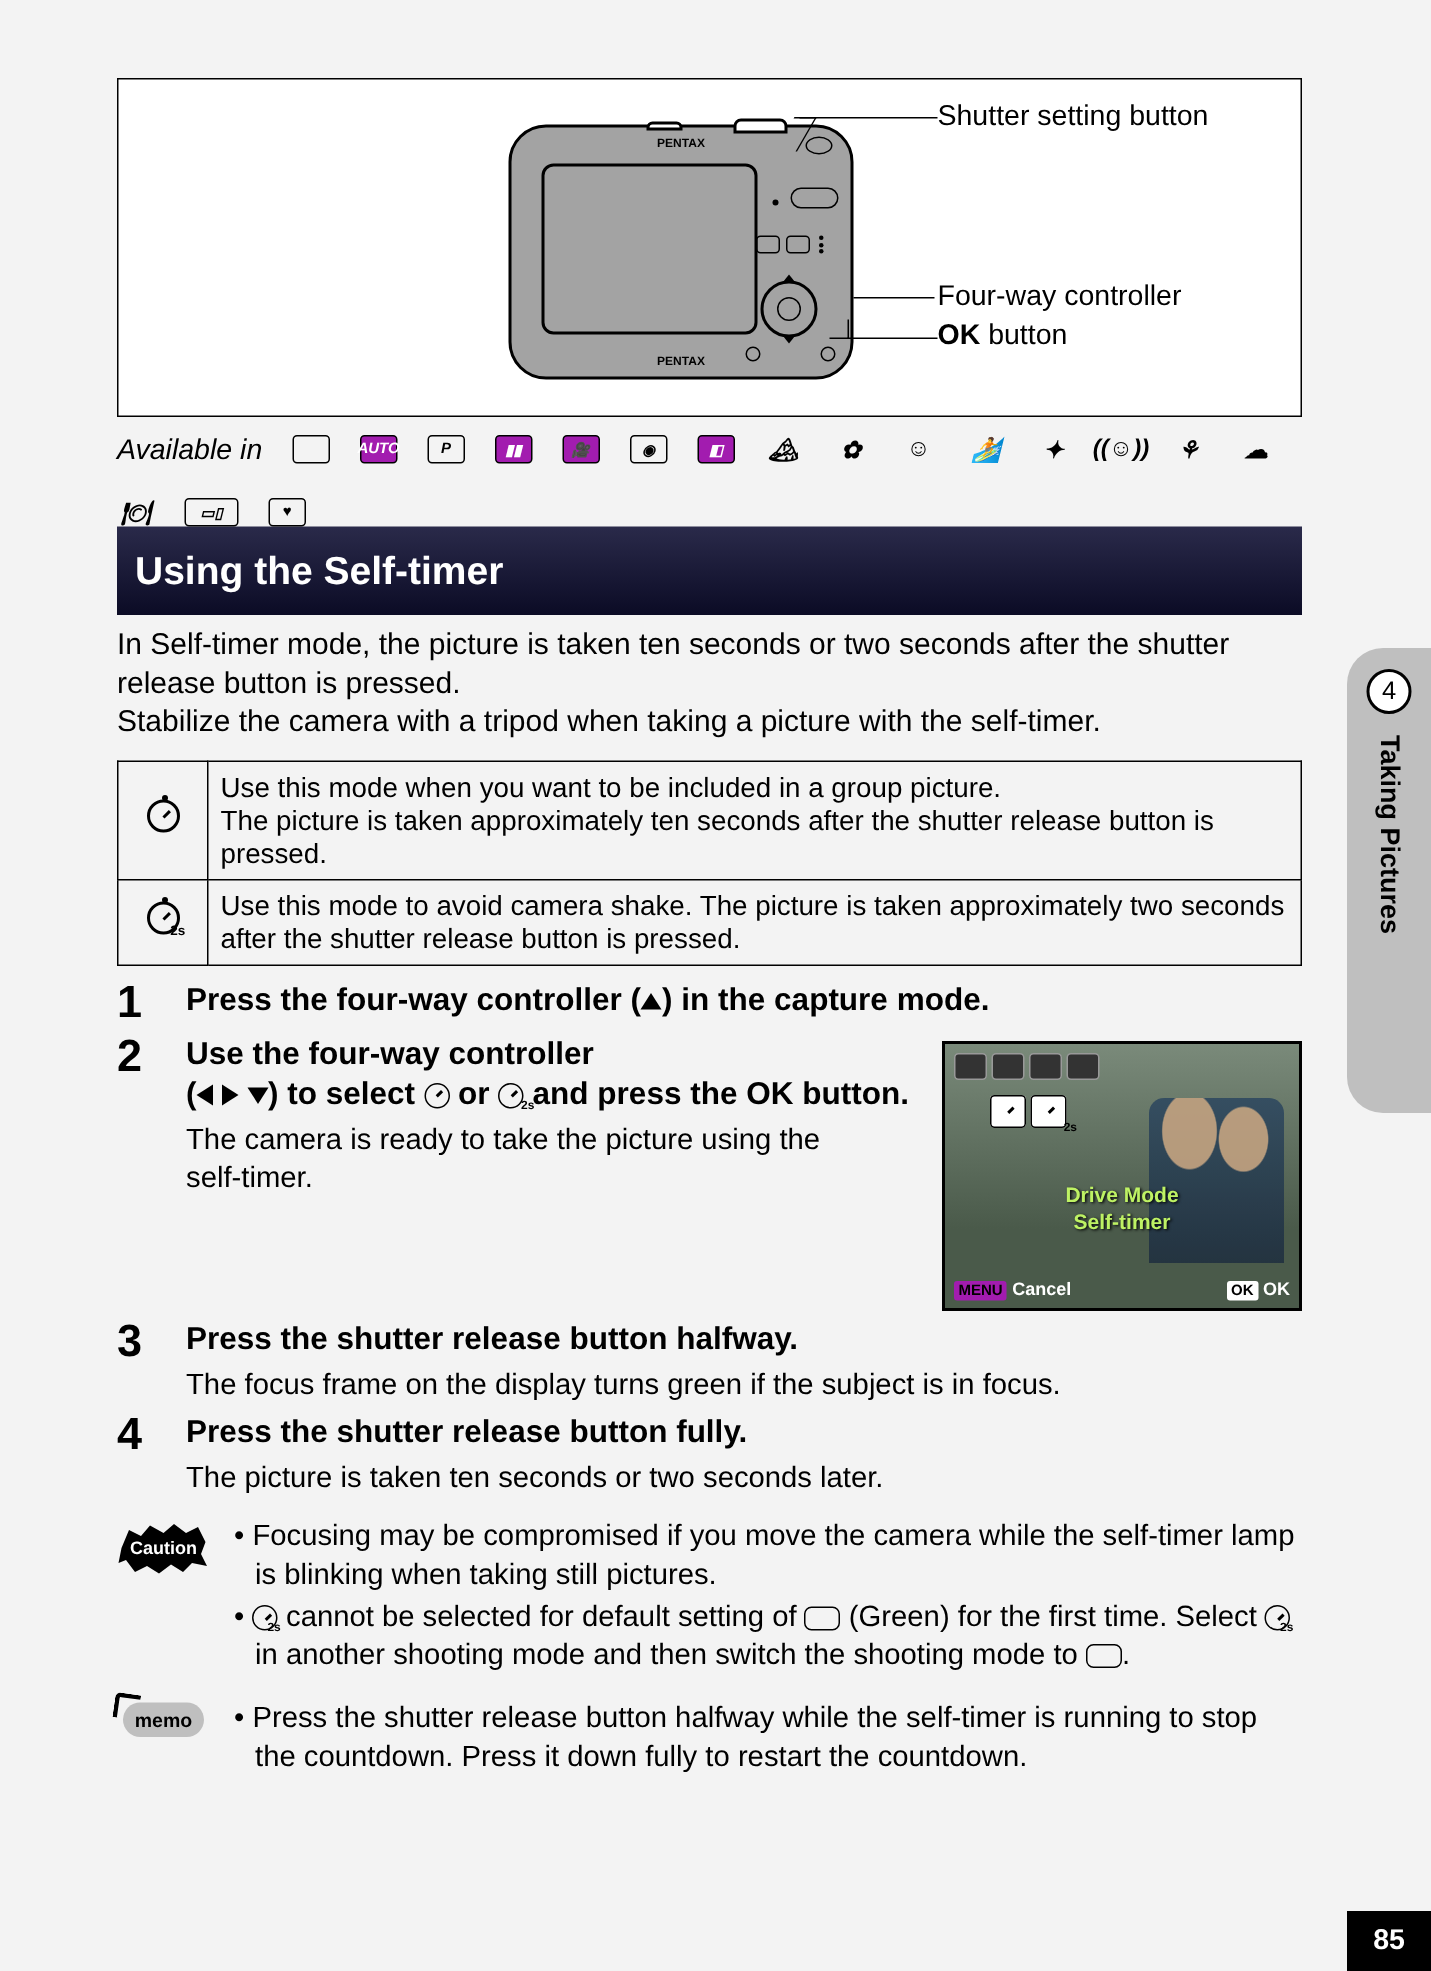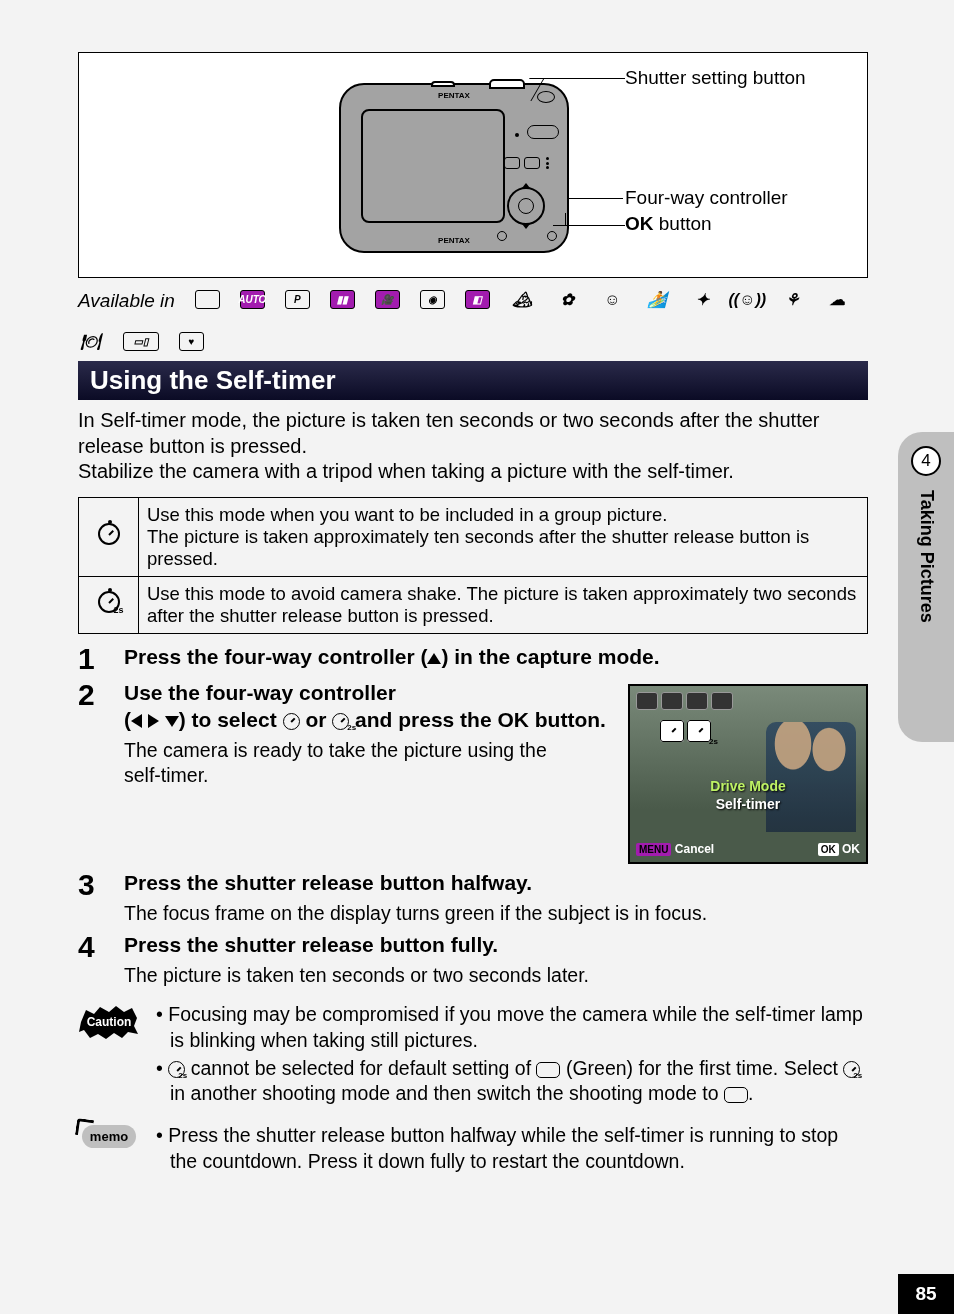--- a/index.html
+++ b/index.html
@@ -64,21 +64,21 @@
   .l-fourway { position:absolute; left:490px; top:145px; width:54px; height:1px; background:#000;}
   .l-ok { position:absolute; left:486px; top:172px; width:60px; height:1px; background:#000;}
   .l-ok::before{content:'';position:absolute;left:-12px;top:-12px;width:12px;height:12px;border-right:1px solid #000;border-bottom:1px solid #000;}
 
   .available { margin-top: 12px; font-size: 19px; display:flex; align-items:flex-start; gap:20px; flex-wrap:wrap;font-style:italic;}
   .mode-icon { width:25px; height:19px; border:1.3px solid #000; border-radius:3px; display:inline-flex; align-items:center; justify-content:center; font-size:10px; font-weight:bold;}
   .mode-icon.filled { background:#a21caf; color:#fff;}
   .mode-icon.plain { border:none; font-size:16px;}
   .mode-icon.wide { width:36px;}
 
-  .heading-bar { margin-top:10px; background: linear-gradient(#2a2a4a,#0b0b25); color:#fff; font-size:26px; font-weight:bold; padding:4px 12px;}
+  .heading-bar { background: linear-gradient(#2a2a4a,#0b0b25); color:#fff; font-size:26px; font-weight:bold; padding:14px 12px;}
   .intro { font-size:20px; line-height:1.28; margin-top:8px;}
   table.modes { width:100%; border-collapse:collapse; margin-top:12px;}
   table.modes td { border:1px solid #000; padding:6px 8px; font-size:18.5px; vertical-align:middle;}
   table.modes td.iconcell { width:60px; text-align:center; font-size:22px;}
   .timer-icon { display:inline-block; position:relative; width:22px; height:22px; border:2px solid #000; border-radius:50%;}
   .timer-icon::before{content:'';position:absolute;left:48%;top:-5px;width:4px;height:4px;background:#000;border-radius:50%;}
   .timer-icon::after{content:'';position:absolute;left:50%;top:50%;width:6px;height:2px;background:#000;transform-origin:left;transform:rotate(-45deg);}
   .timer-icon .s2{position:absolute;right:-6px;bottom:-4px;font-size:9px;font-weight:bold;}
 
   .steps { margin-top:10px; }
@@ -93,21 +93,21 @@
   .tri.left { width:0; height:0; border-top:7px solid transparent; border-bottom:7px solid transparent; border-right:11px solid #000;}
   .tri.right { width:0; height:0; border-top:7px solid transparent; border-bottom:7px solid transparent; border-left:11px solid #000;}
   .okword { font-weight:bold; }
 
   .screen-sample { float:right; width:240px; height:180px; margin-left:10px; margin-top:4px; background:#666; position:relative; border:2px solid #000;}
   .screen-sample .top-icons { position:absolute; top:6px; left:6px; display:flex; gap:3px;}
   .screen-sample .top-icons span { width:22px; height:18px; background:#333; border-radius:3px; border:1px solid #999;}
   .screen-sample .row2 { position:absolute; top:34px; left:30px; display:flex; gap:3px;}
   .screen-sample .row2 span { width:24px; height:22px; background:#fff; border-radius:3px; display:flex; align-items:center; justify-content:center;}
   .screen-sample .dm { position:absolute; top:92px; left:0; right:0; text-align:center; color:#bef264; font-size:14px; font-weight:bold; text-shadow:1px 1px 2px #000;}
-  .screen-sample .st { position:absolute; top:110px; left:0; right:0; text-align:center; color:#ffffff; font-size:14px; font-weight:bold; text-shadow:1px 1px 2px #000;}
+  .screen-sample .st { position:absolute; top:110px; left:0; right:0; text-align:center; color:#bef264; font-size:14px; font-weight:bold; text-shadow:1px 1px 2px #000;}
   .screen-sample .menu-cancel { position:absolute; bottom:6px; left:6px; color:#fff; font-size:12px; font-weight:bold;}
   .screen-sample .menu-cancel .tag { background:#a21caf; color:#000; padding:1px 3px; border-radius:2px; font-size:10px;}
   .screen-sample .ok-ok { position:absolute; bottom:6px; right:6px; color:#fff; font-size:12px; font-weight:bold;}
   .screen-sample .ok-ok .tag { background:#fff; color:#000; padding:1px 3px; border-radius:2px; font-size:10px;}
   .screen-sample .bg1{position:absolute;inset:0;background:linear-gradient(#7a8a7a 0%,#4a5a4a 70%);}
   .screen-sample .ppl{position:absolute;right:10px;bottom:30px;width:90px;height:110px;background:radial-gradient(ellipse at 30% 20%,#c0a080 0 20%,transparent 21%),radial-gradient(ellipse at 70% 25%,#c0a080 0 18%,transparent 19%),linear-gradient(#304a60,#203040);border-radius:10px 10px 0 0;opacity:.9;}
 
   .note-block { display:flex; gap:12px; margin-top:14px; font-size:19.5px; line-height:1.32;}
   .badge { width:62px; flex-shrink:0; display:flex; align-items:flex-start; justify-content:center; padding-top:2px;}
   .badge.caution svg { width:62px; height:36px;}

